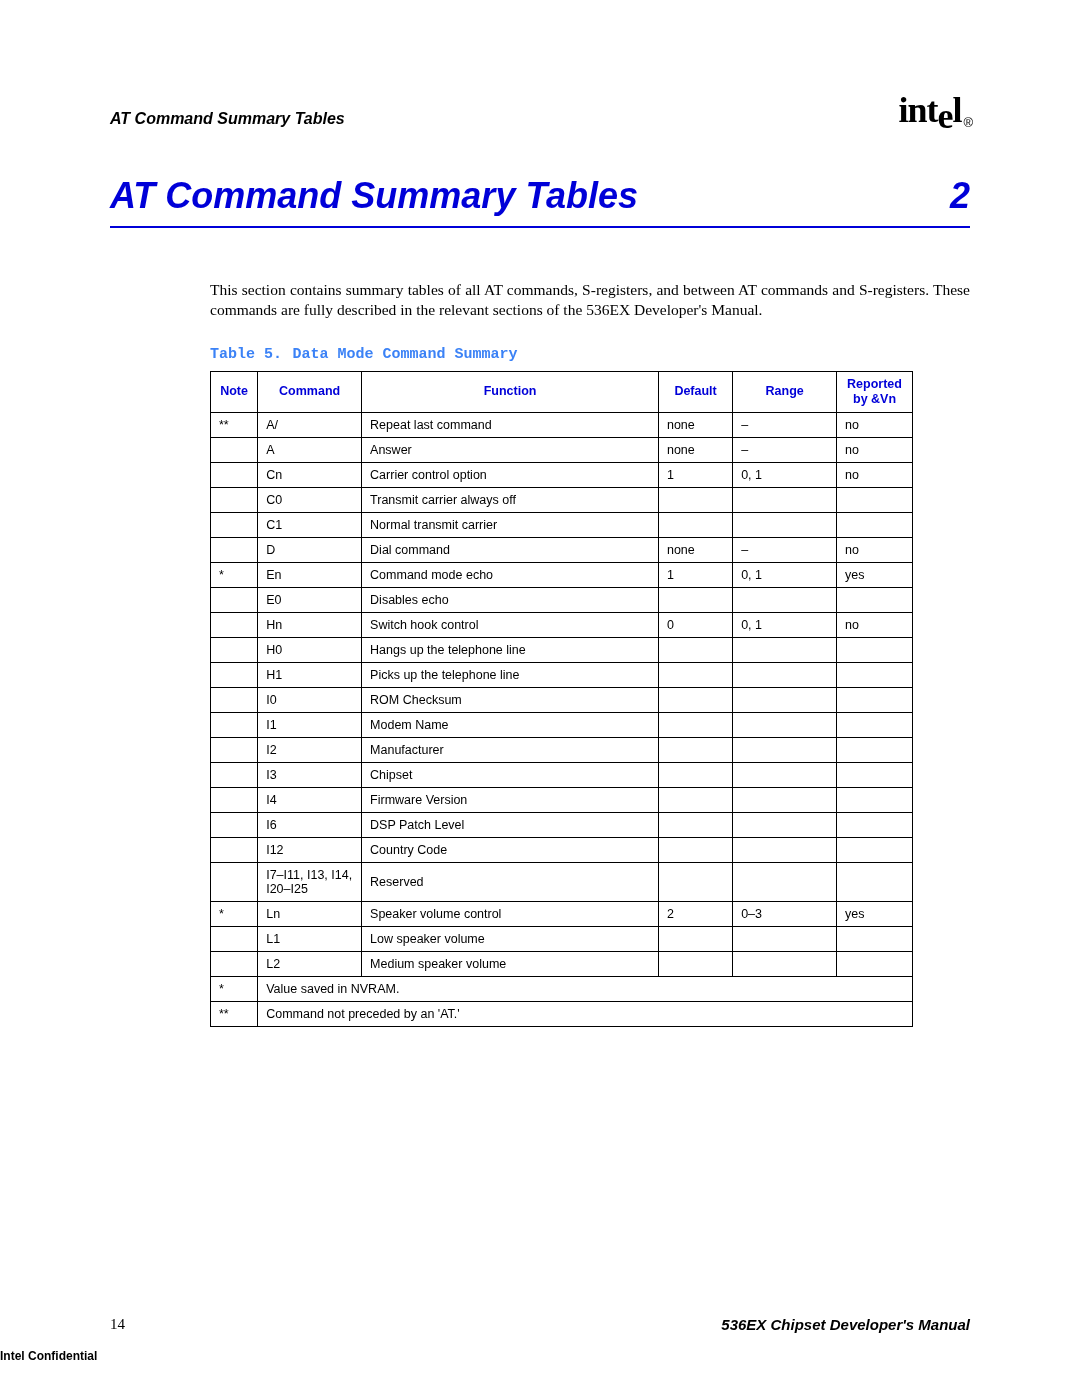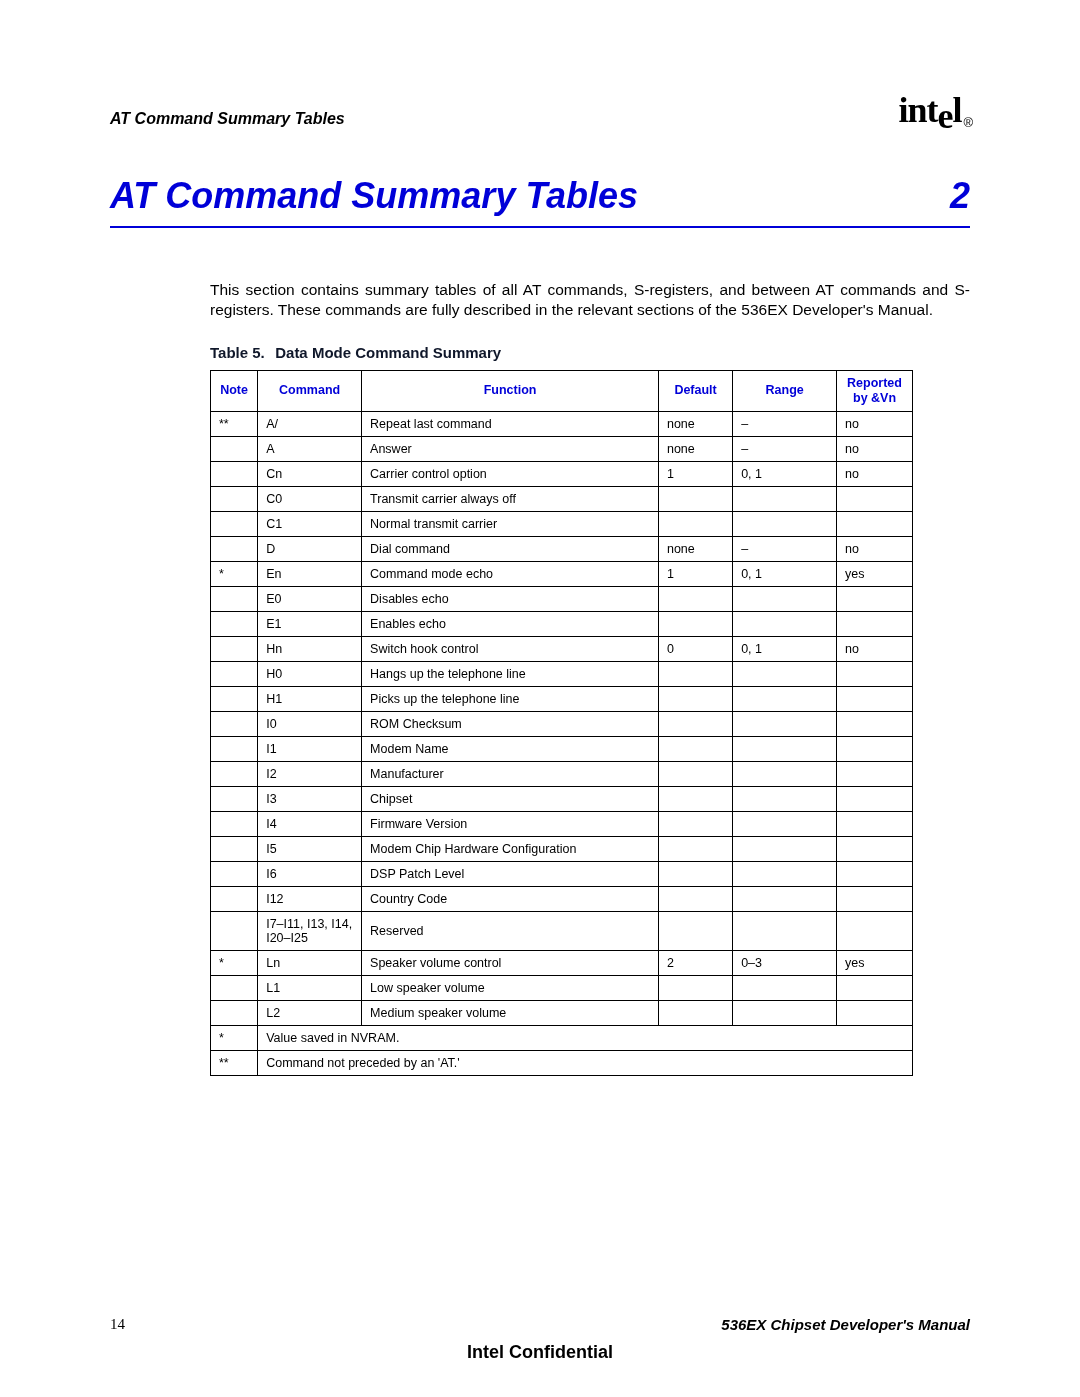--- a/index.html
+++ b/index.html
@@ -62,35 +62,35 @@
     line-height: 1;
   }
   .hr {
     border: 0;
     border-top: 2px solid #0000d8;
     margin-top: 12px;
     margin-bottom: 52px;
   }
   .body-text {
     margin-left: 100px;
-    font-family: Liberation Sans, sans-serif;
+    font-family: Liberation Serif, serif;
     font-size: 15.5px;
     line-height: 1.28;
     text-align: justify;
     margin-top: 36px;
   }
   .table-caption {
     margin-left: 100px;
     margin-top: 24px;
     margin-bottom: 8px;
   }
   .table-caption .cap-label,
   .table-caption .cap-text {
-    color: #0f172a;
-    font-family: Liberation Sans, sans-serif;
+    color: #3b82f6;
+    font-family: Liberation Mono, monospace;
     font-weight: bold;
     font-size: 15px;
   }
   .table-caption .cap-label { margin-right: 6px; }
 
   table.data {
     margin-left: 100px;
     border-collapse: collapse;
     font-family: Arial, Helvetica, sans-serif;
     font-size: 12.5px;
@@ -130,24 +130,23 @@
     font-family: "Times New Roman", serif;
     font-size: 15px;
     text-align: center;
   }
   .footer .page-num { }
   .footer .manual   { font-weight: bold; font-style: italic; font-family: Arial, Helvetica, sans-serif; }
   .confidential {
     position: absolute;
     bottom: 34px;
     left: 0; right: 0;
-    text-align: center;
-    font-family: Arial, Helvetica, sans-serif;
-    font-weight: bold;
-    font-size: 18px;
+    font-family: Arial, Helvetica, sans-serif;
+    font-weight: bold;
+    font-size: 12px;
   }
 </style>
 </head>
 <body>
 
 <div class="page">
 
   <div class="header">
     <div class="running-title">AT Command Summary Tables</div>
     <div class="intel-logo">
@@ -239,28 +238,20 @@
         <tr>
           <td class="note"></td>
           <td class="indent">E0</td>
           <td>Disables echo</td>
           <td></td>
           <td></td>
           <td></td>
         </tr>
         <tr>
           <td class="note"></td>
-          <td class="indent">E1</td>
-          <td>Enables echo</td>
-          <td></td>
-          <td></td>
-          <td></td>
-        </tr>
-        <tr>
-          <td class="note"></td>
           <td>Hn</td>
           <td>Switch hook control</td>
           <td>0</td>
           <td>0, 1</td>
           <td>no</td>
         </tr>
         <tr>
           <td class="note"></td>
           <td class="indent">H0</td>
           <td>Hangs up the telephone line</td>
@@ -305,28 +296,20 @@
           <td class="indent">I3</td>
           <td>Chipset</td>
           <td></td>
           <td></td>
           <td></td>
         </tr>
         <tr>
           <td class="note"></td>
           <td class="indent">I4</td>
           <td>Firmware Version</td>
-          <td></td>
-          <td></td>
-          <td></td>
-        </tr>
-        <tr>
-          <td class="note"></td>
-          <td class="indent">I5</td>
-          <td>Modem Chip Hardware Configuration</td>
           <td></td>
           <td></td>
           <td></td>
         </tr>
         <tr>
           <td class="note"></td>
           <td class="indent">I6</td>
           <td>DSP Patch Level</td>
           <td></td>
           <td></td>

